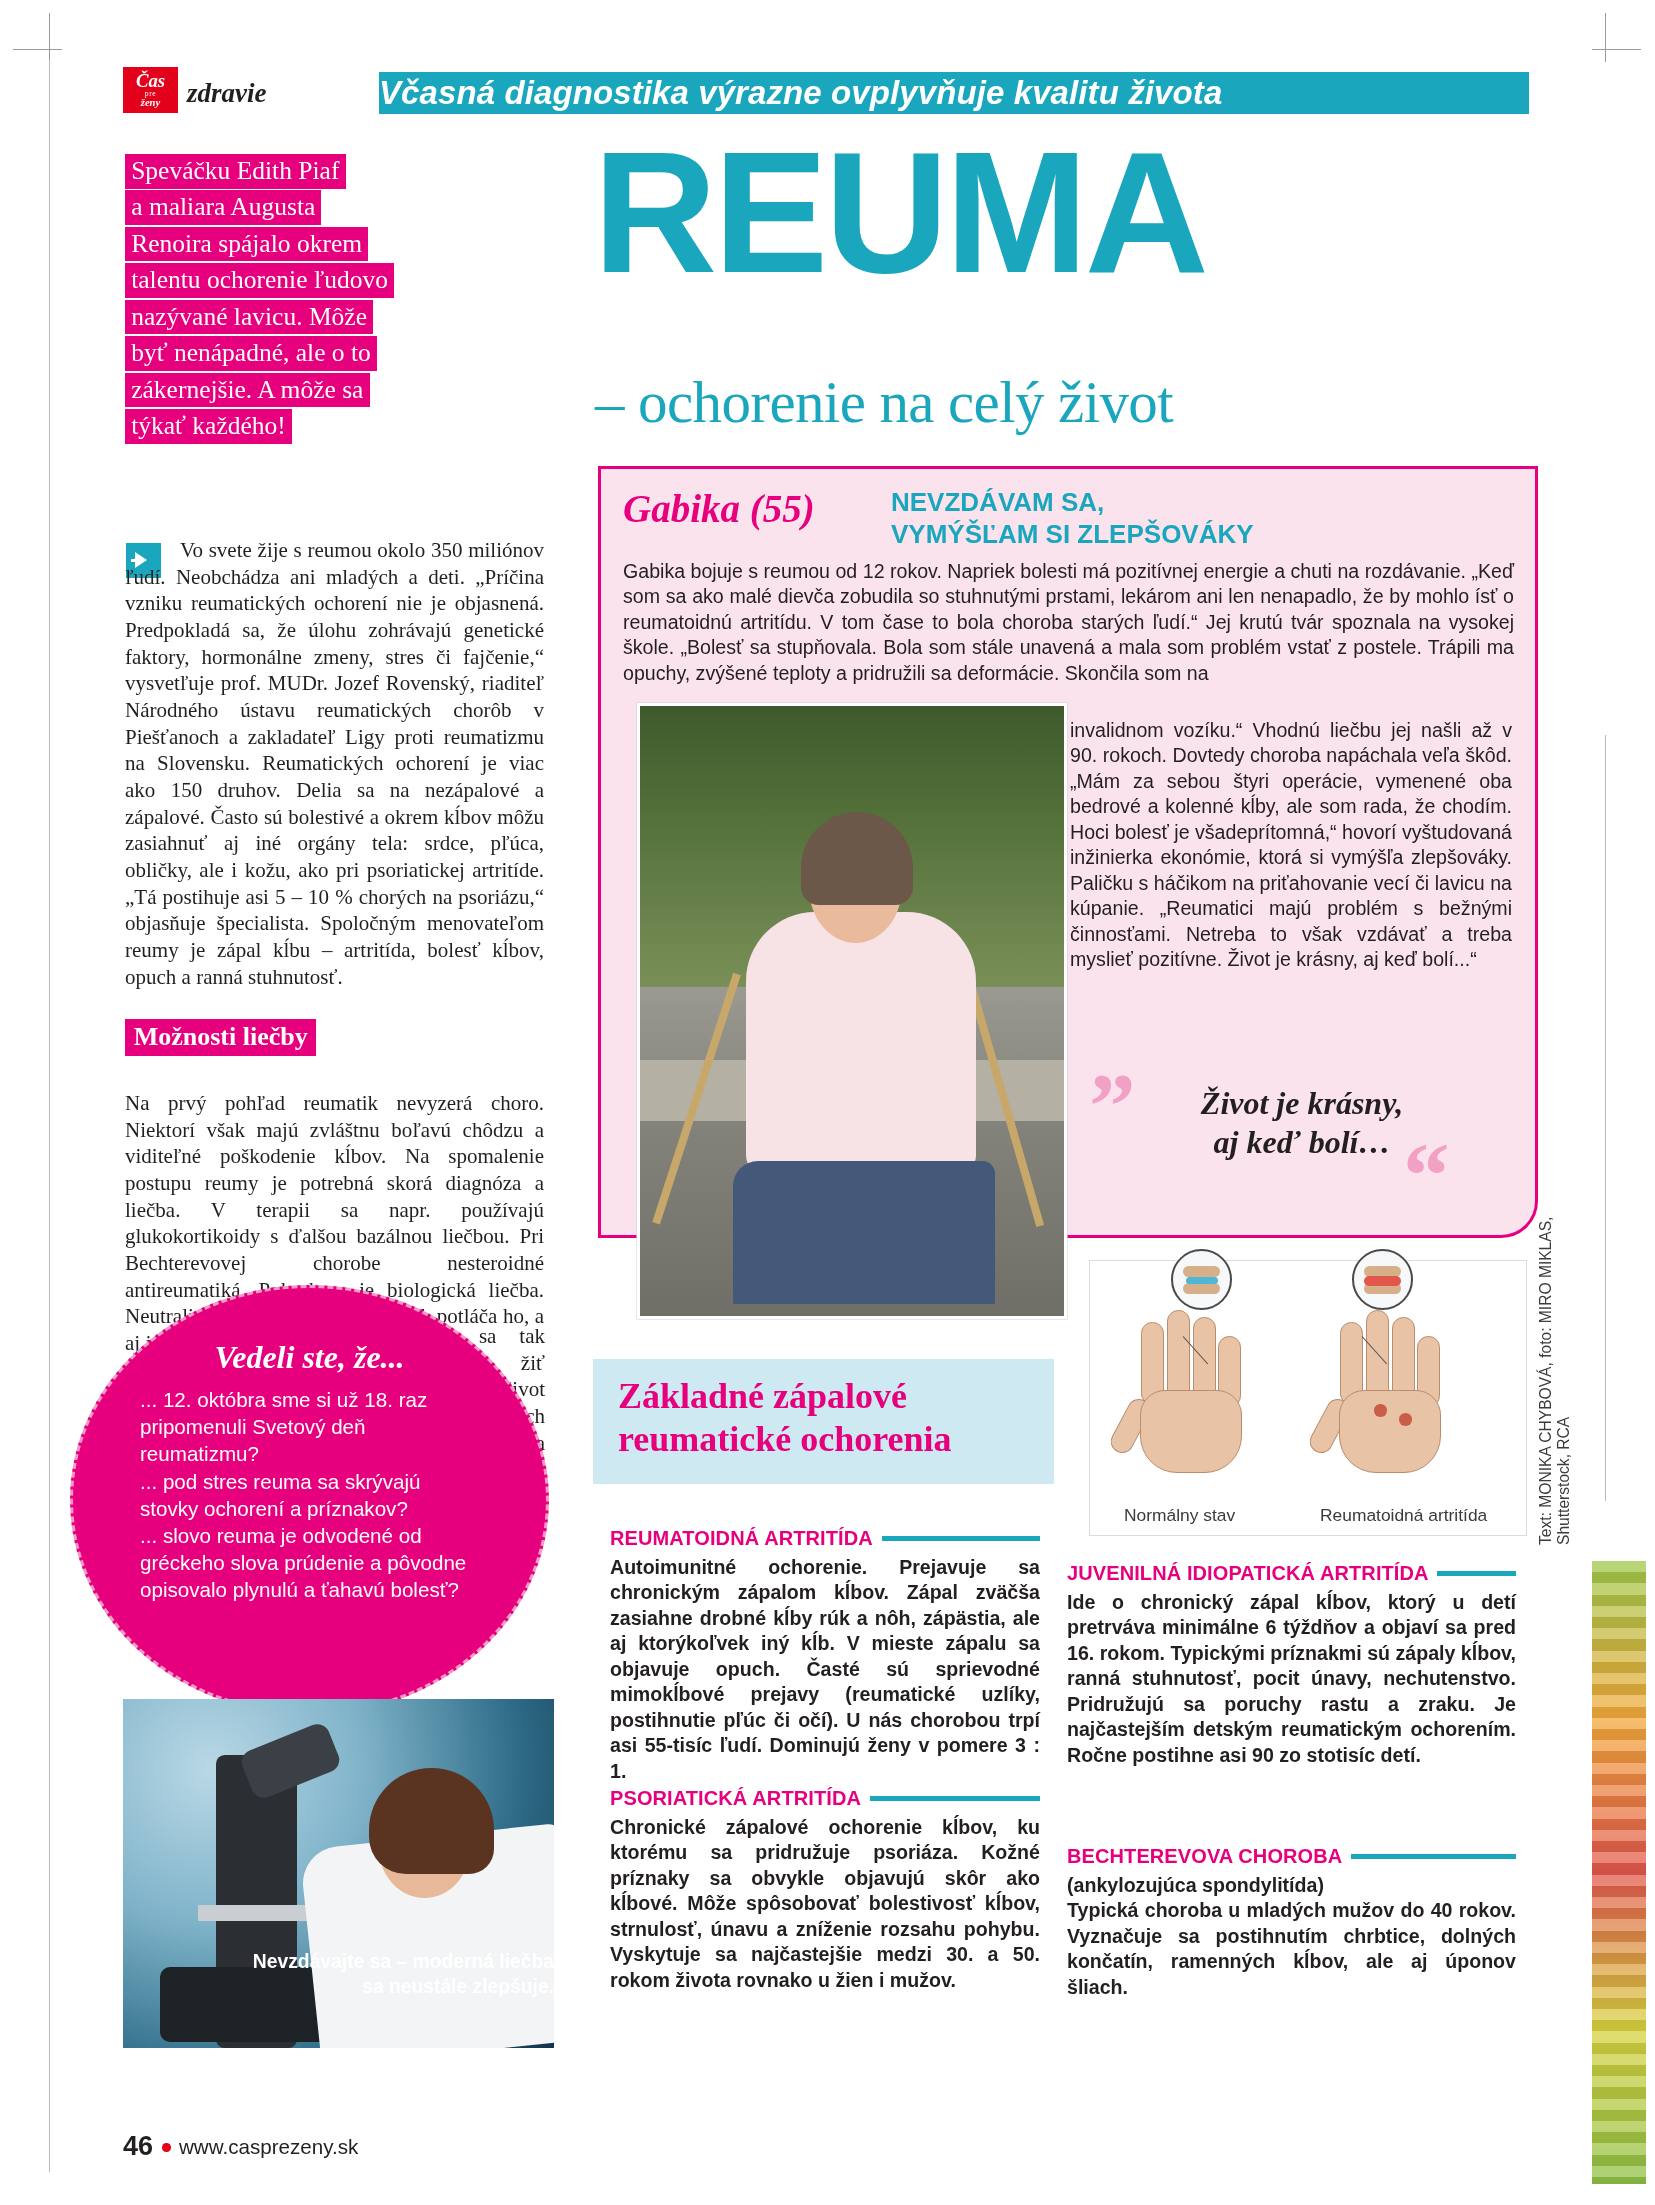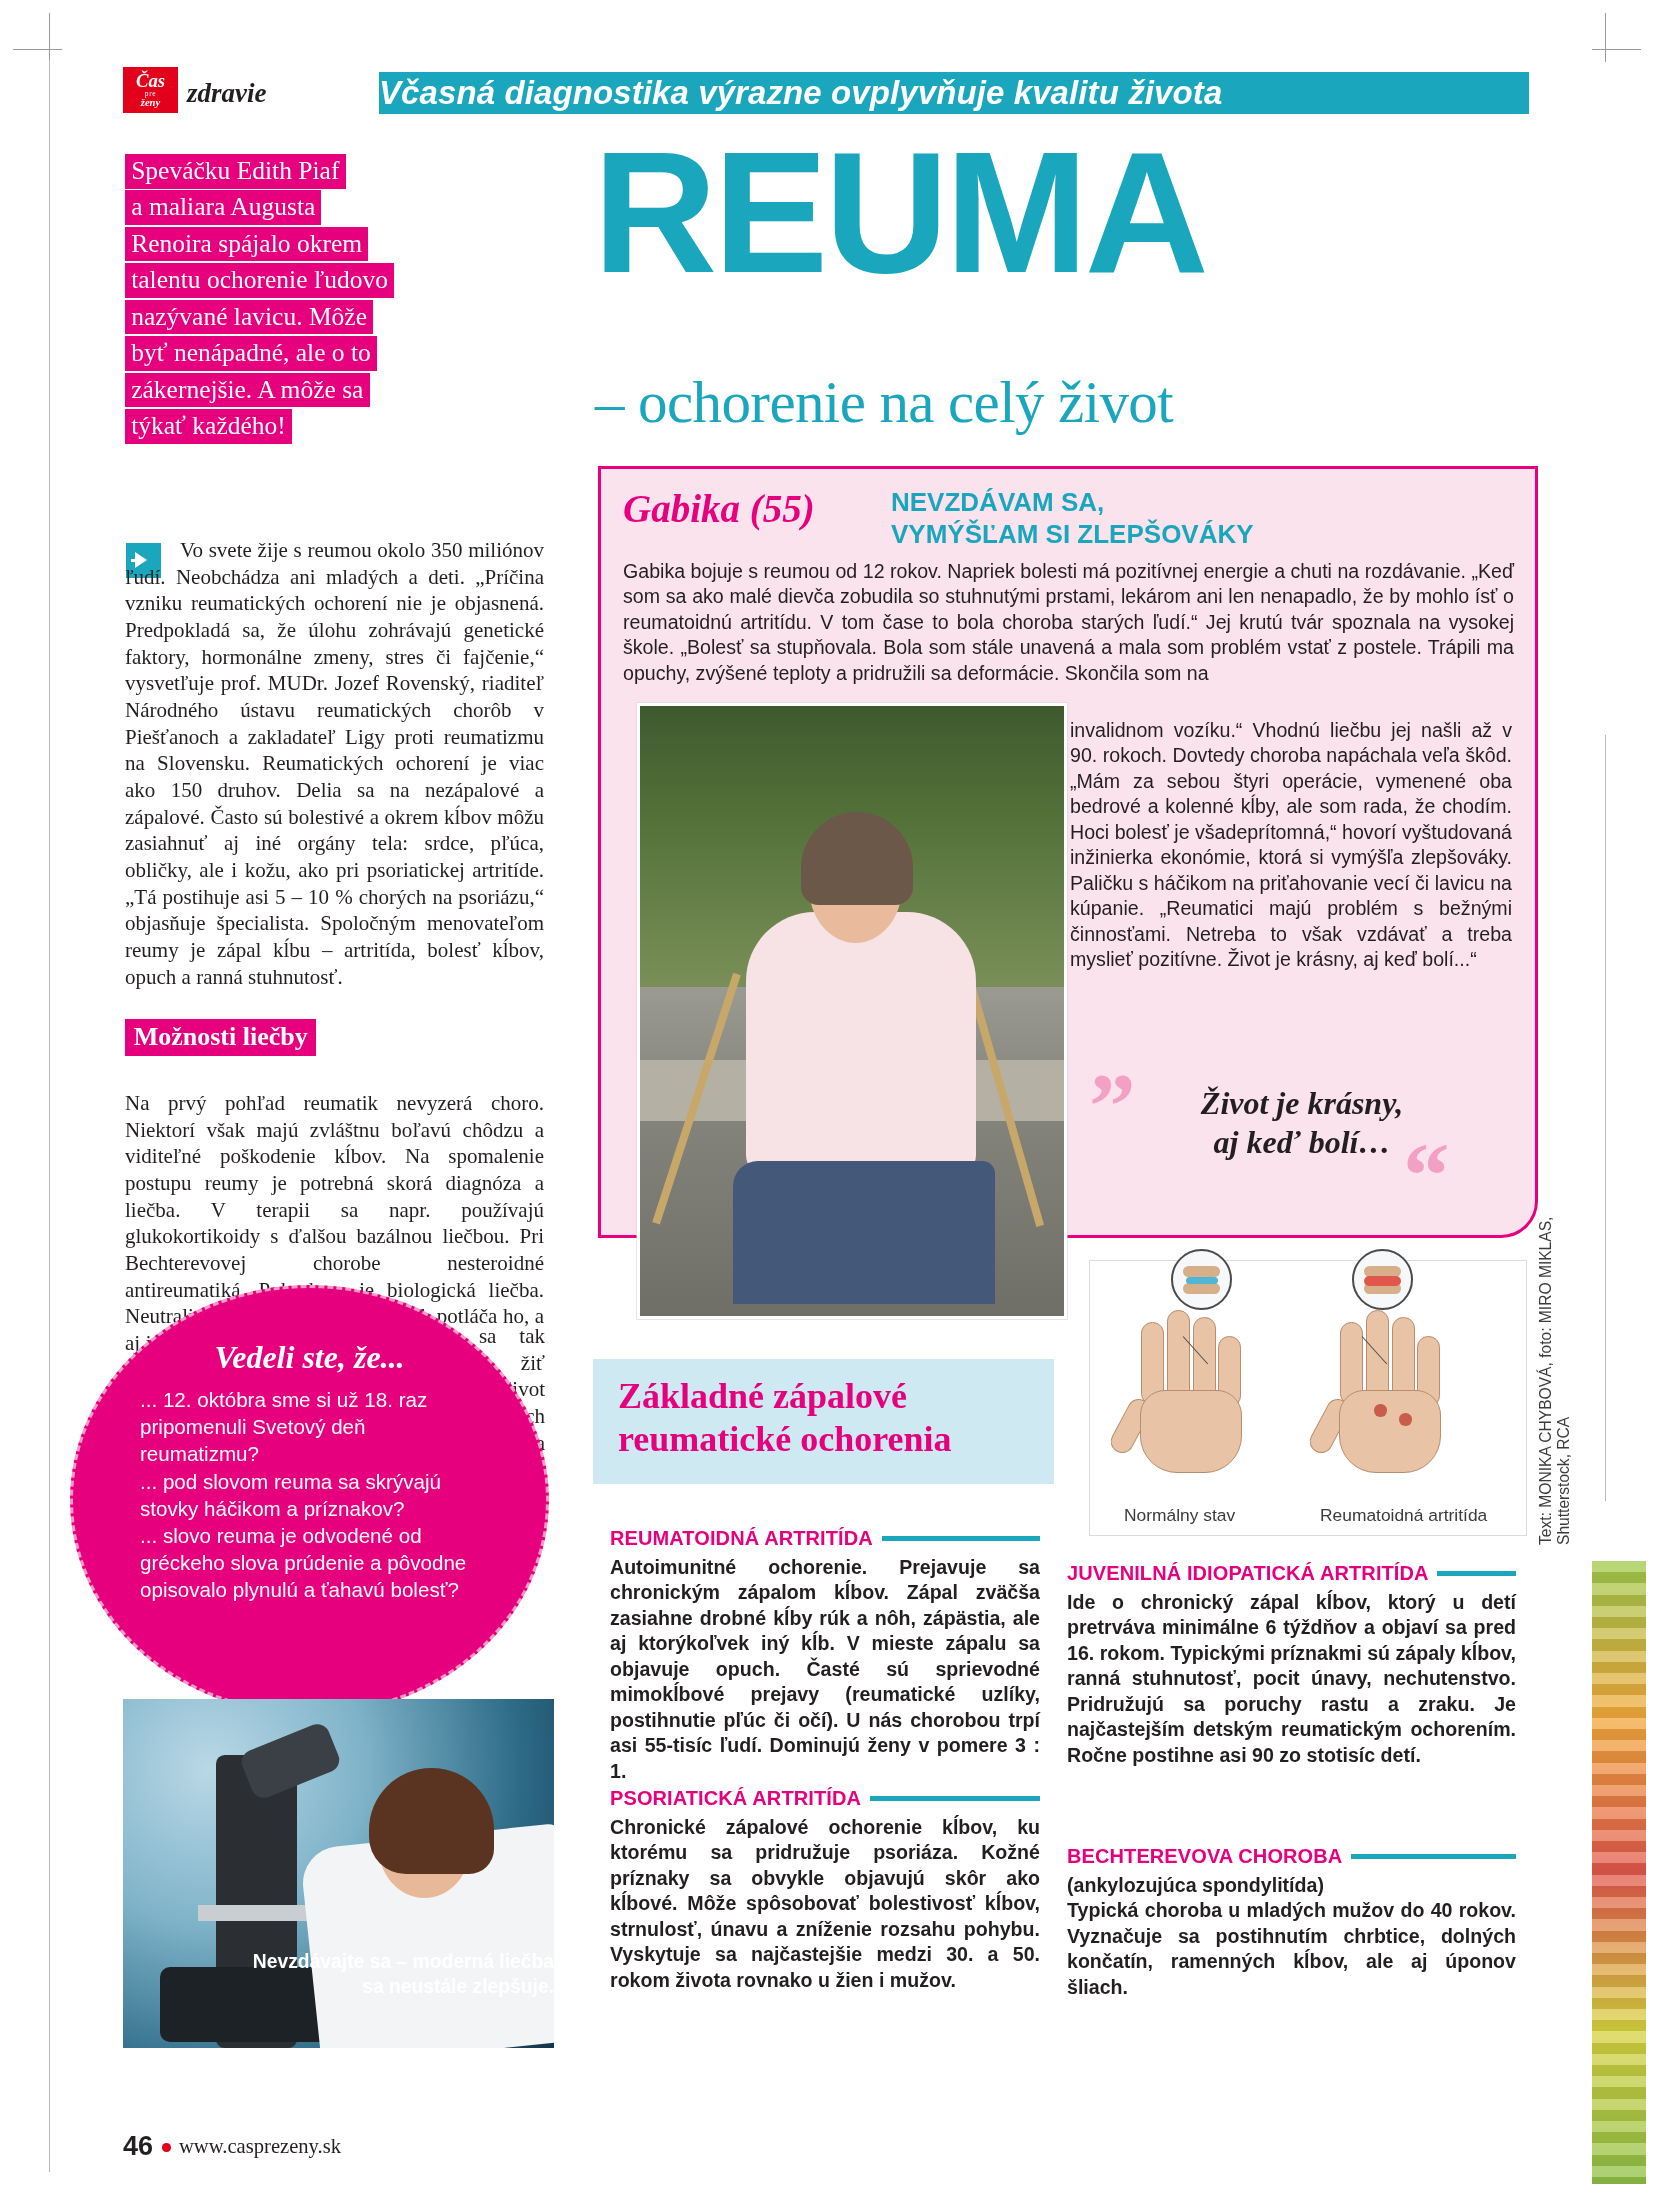--- a/index.html
+++ b/index.html
@@ -158,21 +158,21 @@
         background:linear-gradient(180deg,#9ec94a 0%,#f2a93b 25%,#e2574c 50%,#d8d23f 75%,#8dbf45 100%);}
   .edgeMask{position:absolute;left:1592px;top:1561px;width:54px;height:623px;
         background:repeating-linear-gradient(180deg, rgba(255,255,255,.25) 0 11.2px, rgba(0,0,0,.08) 11.2px 22.4px);}
 
   
   .vline{position:absolute;background:#b9b9b9;width:1.2px;}
 
   
   .pgno{position:absolute;left:123px;top:2131px;font-family:"Liberation Sans",sans-serif;font-weight:bold;font-size:27px;color:#231f20;}
   .dot{position:absolute;left:162px;top:2143px;width:8.7px;height:8.7px;border-radius:50%;background:#e2001a;}
-  .url{position:absolute;left:179px;top:2135px;font-family:Liberation Serif, serif;font-size:20.6px;color:#231f20;}
+  .url{position:absolute;left:179px;top:2135px;font-family:Liberation Sans, sans-serif;font-size:20.6px;color:#231f20;}
 </style>
 </head>
 <body>
 
 <div class="page">
 
   <div class="crop v" style="left:49px;top:12.5px;"></div>
   <div class="crop h" style="left:12.5px;top:49px;"></div>
   <div class="crop v" style="left:1605px;top:12.5px;"></div>
   <div class="crop h" style="left:1592px;top:49px;"></div>
@@ -216,21 +216,21 @@
     <p>Na prvý pohľad reumatik nevyzerá choro. Niektorí však majú zvláštnu boľavú chôdzu a viditeľné poškodenie kĺbov. Na spomalenie postupu reumy je potrebná skorá diagnóza a liečba. V terapii sa napr. používajú glukokortikoidy s ďalšou bazálnou liečbou. Pri Bechterevovej chorobe nesteroidné antireumatiká. Pokrokom je biologická liečba. Neutralizuje látky, spúšťajúce zápal, potláča ho, a aj jeho následky.</p>
   </div>
   <div class="bodyL3">
     <p>„Pacientovi sa tak umožní žiť plnohodnotnejší život bez rozsiahlejších obmedzení,“ dodáva profesor Rovenský.</p>
   </div>
 
   <div class="bubble">
     <div class="bt">Vedeli ste, že...</div>
     <div class="bl">
       <div>... 12. októbra sme si už 18. raz pripomenuli Svetový deň reumatizmu?</div>
-      <div>... pod slovom reuma sa skrývajú stovky háčikom a príznakov?</div>
+      <div>... pod stres reuma sa skrývajú stovky ochorení a príznakov?</div>
       <div>... slovo reuma je odvodené od gréckeho slova prúdenie a pôvodne opisovalo plynulú a ťahavú bolesť?</div>
     </div>
   </div>
 
   <div class="micro">
     <div class="sky"></div>
     <div class="scope"></div>
     <div class="scope2"></div>
     <div class="eye"></div>
     <div class="stage"></div>

